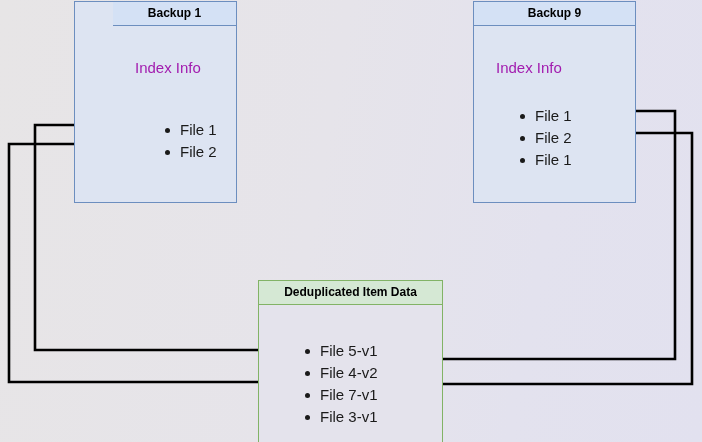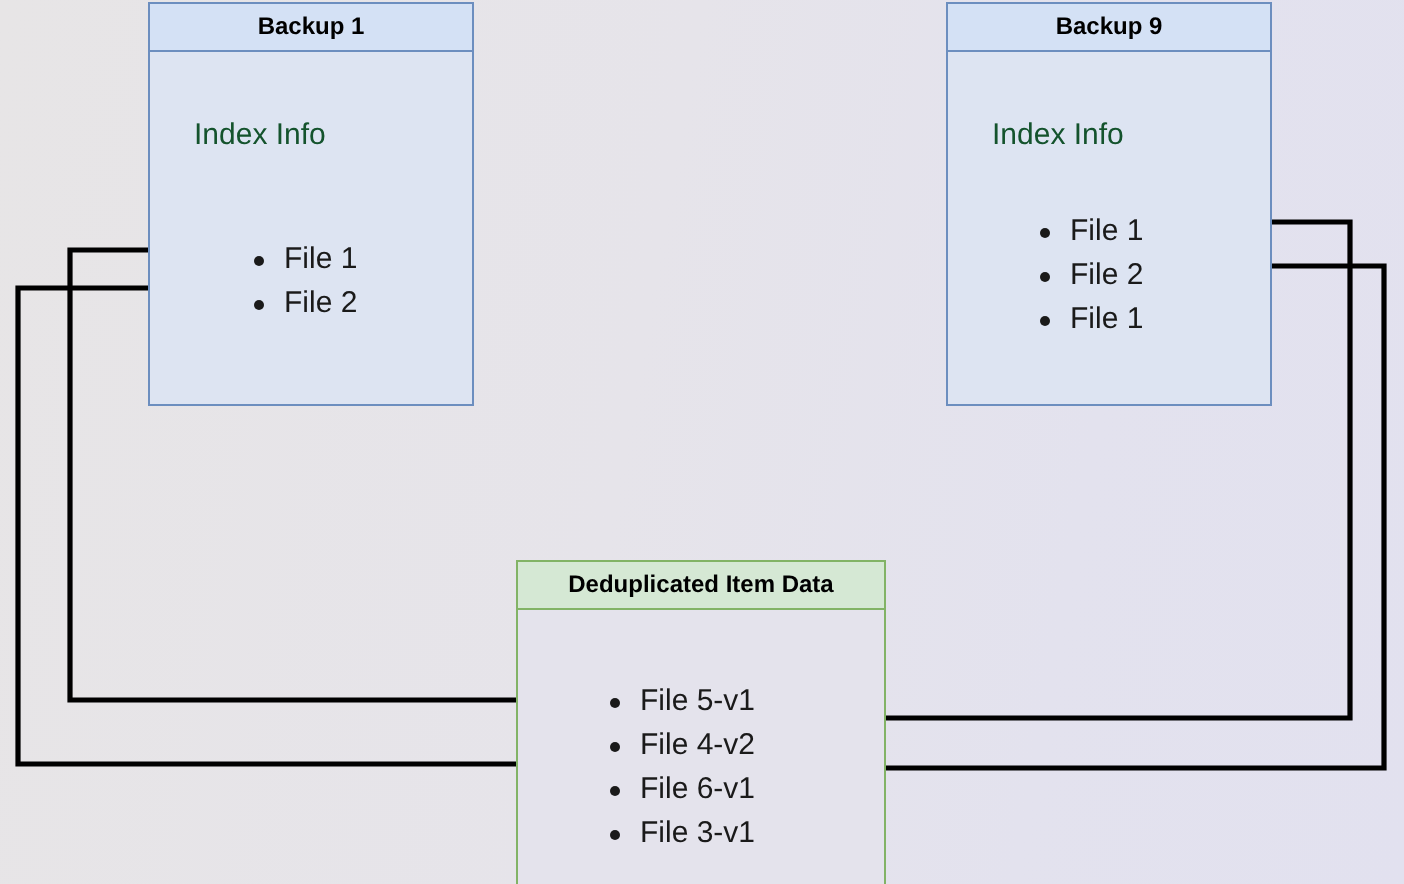--- a/index.html
+++ b/index.html
@@ -53,21 +53,21 @@
     font-weight: bold;
     color: #000000;
   }
   .node-body {
     position: relative;
     height: calc(100% - 24px);
   }
   .index-label {
     position: absolute;
     font-size: 15px;
-    color: #14532d;
+    color: #a21caf;
   }
   .file-list {
     position: absolute;
     margin: 0;
     padding: 0;
     list-style: none;
   }
   .file-list li {
     font-size: 15px;
     color: #1a1a1a;
@@ -104,21 +104,21 @@
 
     <path d="M 122 125 L 35 125 L 35 350 L 302 350" fill="none" stroke="#000000" stroke-width="2.6" stroke-linecap="butt" stroke-linejoin="miter" marker-end="url(#arrowR)"></path>
 
     <path d="M 122 144 L 9 144 L 9 382 L 302 382" fill="none" stroke="#000000" stroke-width="2.6" stroke-linecap="butt" stroke-linejoin="miter" marker-end="url(#arrowR)"></path>
 
     <path d="M 593 111 L 675 111 L 675 359 L 391 359" fill="none" stroke="#000000" stroke-width="2.6" stroke-linecap="butt" stroke-linejoin="miter" marker-end="url(#arrowL)"></path>
 
     <path d="M 593 133 L 692 133 L 692 384 L 391 384" fill="none" stroke="#000000" stroke-width="2.6" stroke-linecap="butt" stroke-linejoin="miter" marker-end="url(#arrowL)"></path>
   </svg>
 
-  <div class="node node-blue" style="left:74px; top:1px; width:163px; height:202px;">
+  <div class="node node-blue" style="left:74px; top:1px; width:163px; height:202px;padding-left:38px;">
     <div class="node-header">Backup 1</div>
     <div class="node-body">
       <div class="index-label" style="left:22px; top:33px;">Index Info</div>
       <ul class="file-list" style="left:50px; top:93px;">
         <li>File 1</li>
         <li>File 2</li>
       </ul>
     </div>
   </div>
 
@@ -133,19 +133,19 @@
       </ul>
     </div>
   </div>
 
   <div class="node node-green" style="left:258px; top:280px; width:185px; height:205px;">
     <div class="node-header">Deduplicated Item Data</div>
     <div class="node-body">
       <ul class="file-list" style="left:44px; top:35px;">
         <li>File 5-v1</li>
         <li>File 4-v2</li>
-        <li>File 6-v1</li>
+        <li>File 7-v1</li>
         <li>File 3-v1</li>
       </ul>
     </div>
   </div>
 
 </div>
 
 </body></html>

